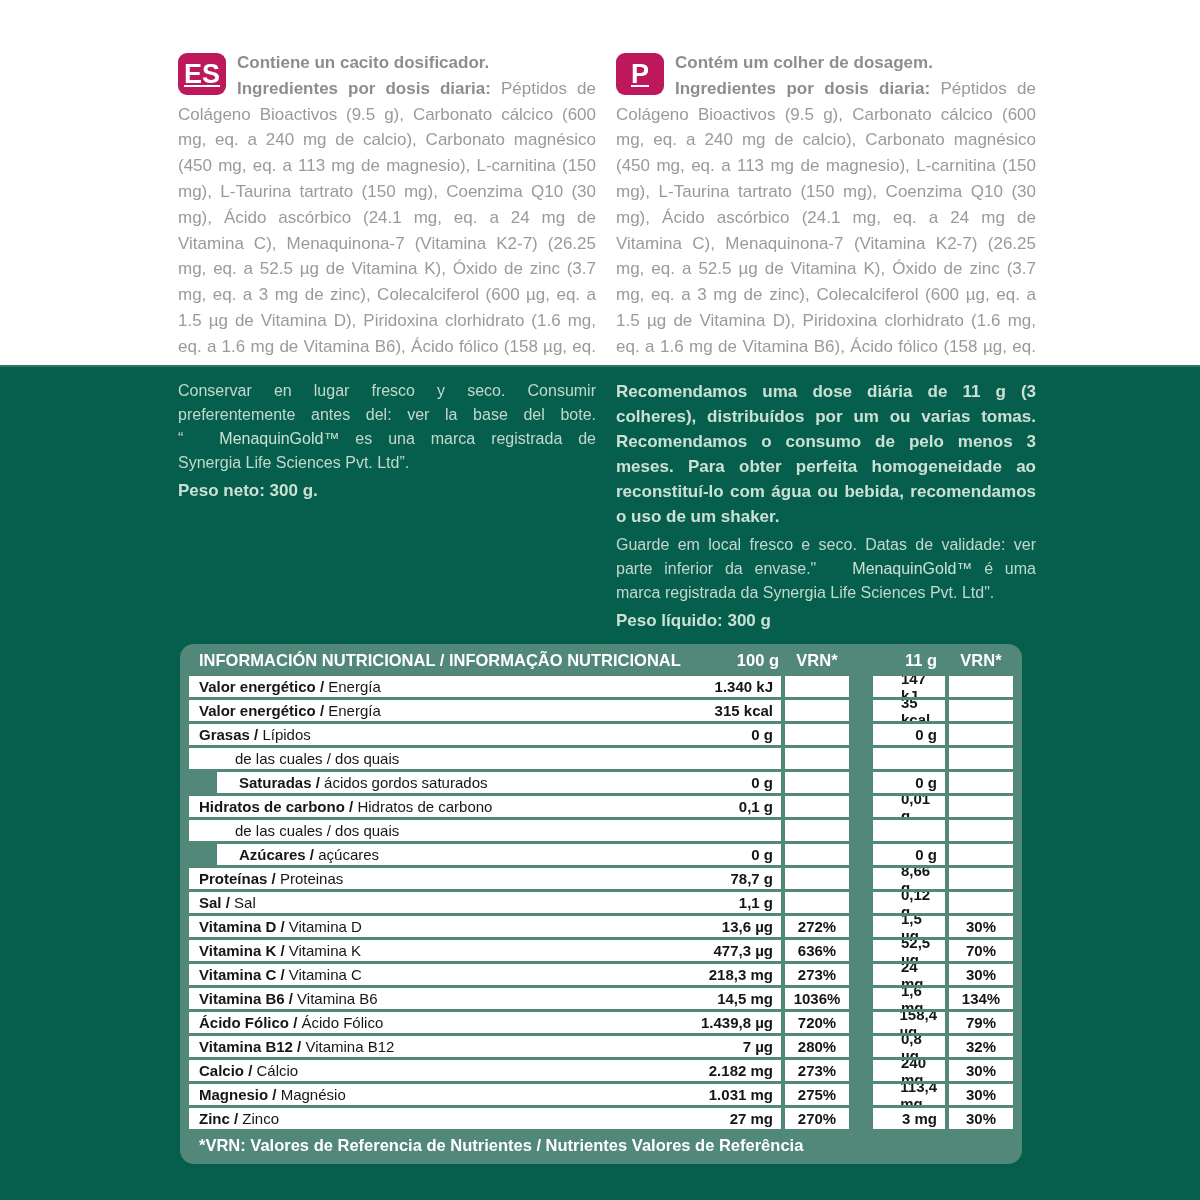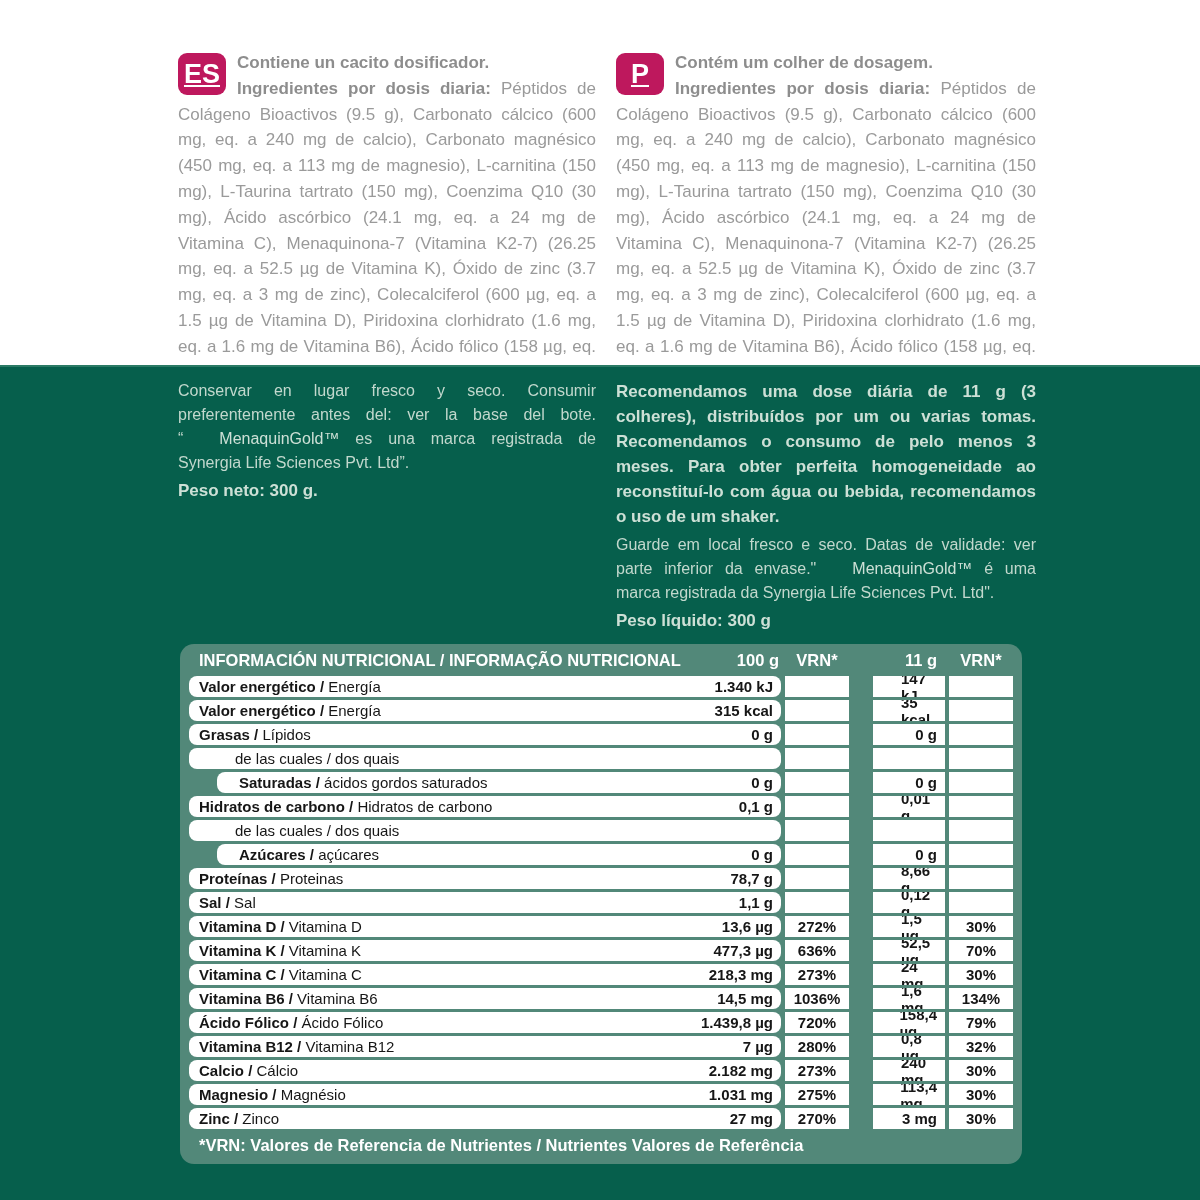--- a/index.html
+++ b/index.html
@@ -54,21 +54,21 @@
   .nt-head .h-100{text-align:right;padding-right:2px;}
   .nt-head .h-vrn{text-align:center;}
   .nt-head .h-11{text-align:right;padding-right:8px;}
   .nt-rows{display:flex;flex-direction:column;row-gap:3px;}
   .t-row{
     display:grid;grid-template-columns:592px 64px 16px 72px 64px;column-gap:4px;
     height:21px;
   }
   .t-row .cell{background:#ffffff;display:flex;align-items:center;overflow:hidden;}
   .t-row .gapcol{background:transparent;}
-  .t-row .main{justify-content:space-between;padding:0 8px 0 10px;box-sizing:border-box;border-radius:8px;}
+  .t-row .main{justify-content:space-between;padding:0 8px 0 10px;box-sizing:border-box;}
   .t-row .main .lbl{white-space:nowrap;color:#161616;font-size:15px;}
   .t-row .main .lbl b{font-weight:700;}
   .t-row .main .v100{font-weight:700;color:#161616;font-size:15px;white-space:nowrap;}
   .t-row .vrn{justify-content:center;font-weight:700;color:#161616;font-size:15px;}
   .t-row .v11{justify-content:flex-end;padding-right:8px;box-sizing:border-box;font-weight:700;color:#161616;font-size:15px;padding-left:28px;}
   .t-row.ind1 .main{padding-left:22px;}
   .t-row.ind2 .main{padding-left:22px;margin-left:28px;}
   .t-row.nobold .main .lbl b{font-weight:400;margin-left:24px;}
   .nt-foot{
     height:32px;display:flex;align-items:center;padding-left:10px;

